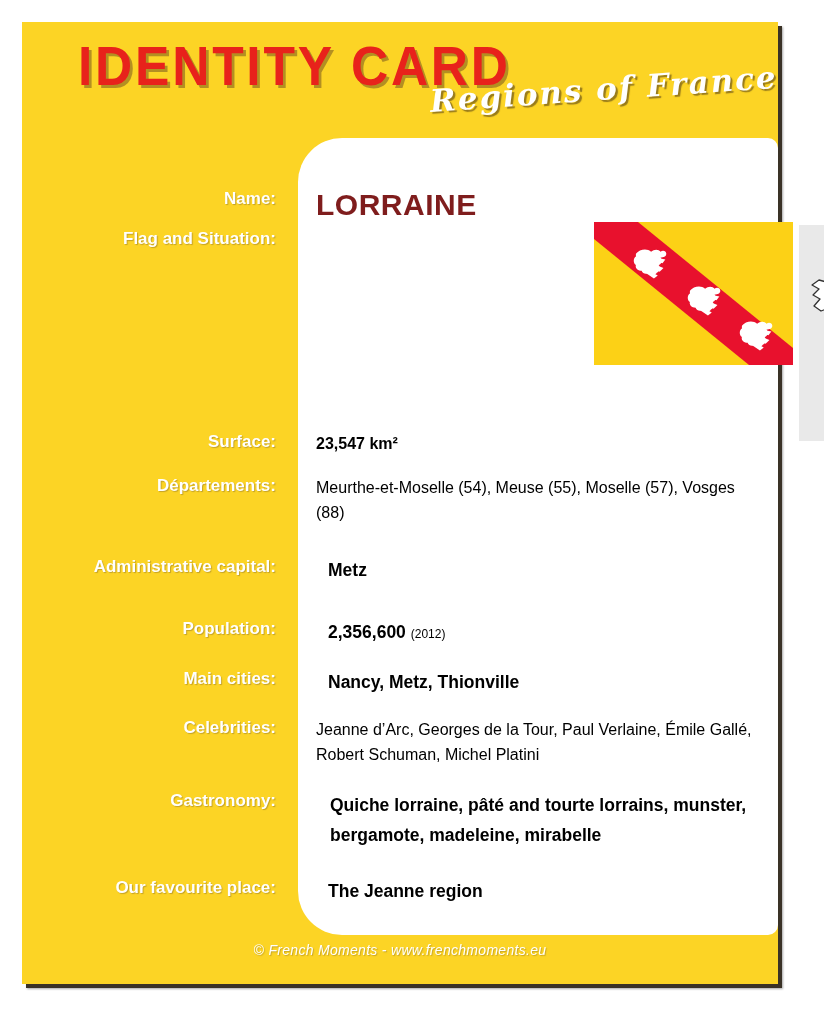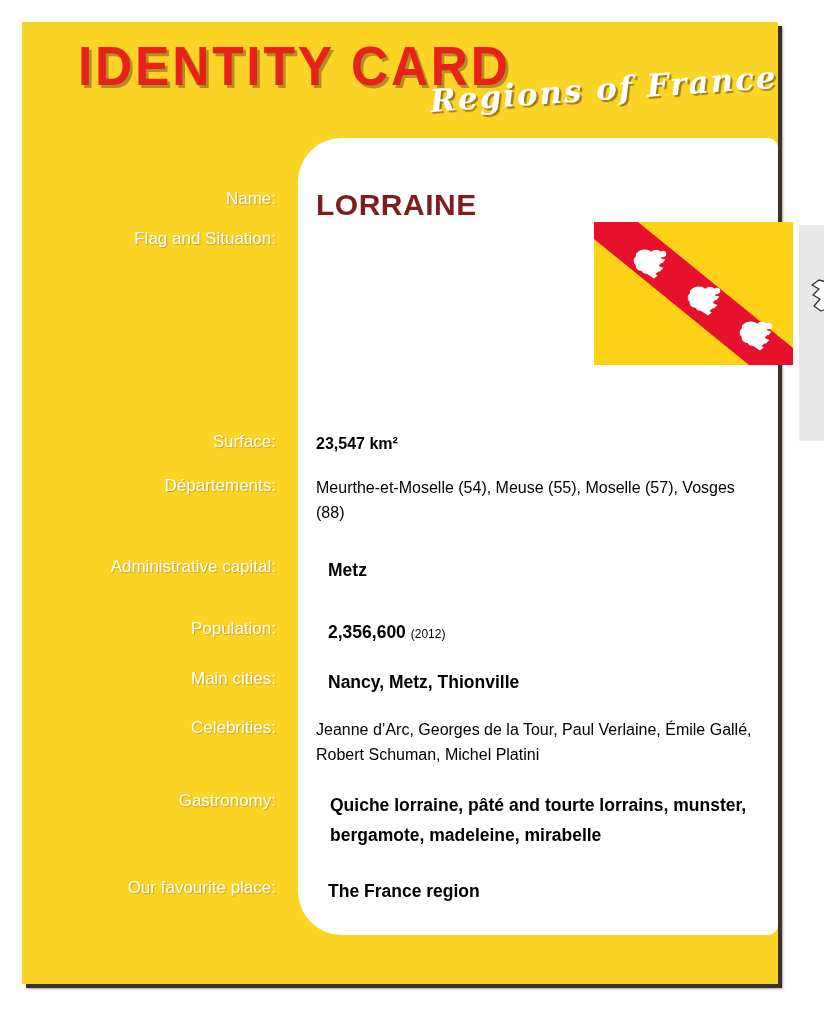--- a/index.html
+++ b/index.html
@@ -84,21 +84,21 @@
     width: 756px;
   }
   .label {
     position: absolute;
     left: 0;
     width: 254px;
     text-align: right;
     color: #ffffff;
     font-size: 17px;
     line-height: 22px;
-    font-weight: normal;
+    font-weight: bold;
     text-shadow: 1px 1px 1px rgba(150,120,40,.55);
     white-space: nowrap;
   }
   .value {
     position: absolute;
     left: 294px;
     width: 440px;
     color: #000000;
     font-size: 16px;
     line-height: 25px;
@@ -263,17 +263,18 @@
     <div class="value">Jeanne d’Arc, Georges de la Tour, Paul Verlaine, Émile Gallé, Robert Schuman, Michel Platini</div>
   </div>
 
   <div class="row" style="top:768px;">
     <div class="label">Gastronomy:</div>
     <div class="value bold big" style="left:296px;line-height:30px;">Quiche lorraine, pâté and tourte lorrains, munster, bergamote, madeleine, mirabelle</div>
   </div>
 
   <div class="row" style="top:855px;">
     <div class="label">Our favourite place:</div>
-    <div class="value bold big">The France region</div>
-  </div>
-
+    <div class="value bold big">The Jeanne region</div>
+  </div>
+
+  <div id="footer">© French Moments - www.frenchmoments.eu</div>
 
 </div>
 
 </body></html>

